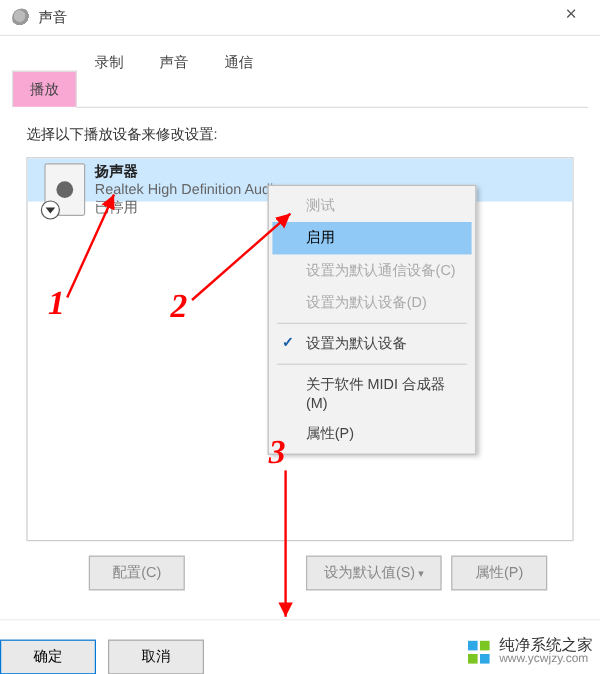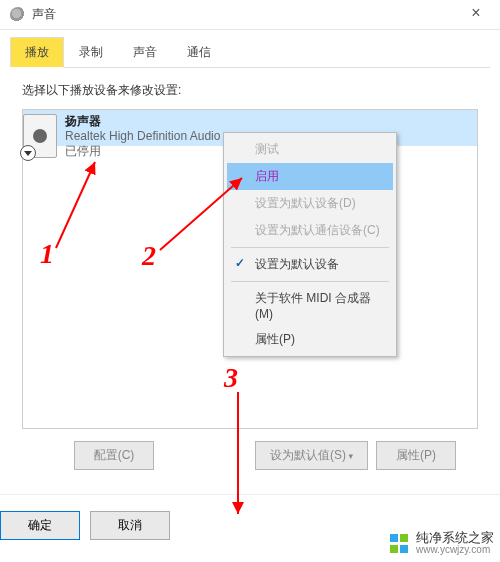--- a/index.html
+++ b/index.html
@@ -47,37 +47,38 @@
     padding: 6px 14px;
     border: 1px solid transparent;
     color: #444;
     cursor: pointer;
     position: relative;
     top: 1px;
   }
   .tab.active {
     border: 1px solid #ddd;
     border-bottom: 1px solid #fff;
-    background: #fde047;
+    background: #f9a8d4;
+    margin-top: 22px;
   }
   .content {
     padding: 14px 22px 10px 22px;
   }
   .instr { color: #333; margin-bottom: 10px; }
   .device-list {
     border: 1px solid #ccc;
     height: 320px;
     position: relative;
     background: #fff;
   }
   .device-row {
     background: #cce8ff;
     display: flex;
     align-items: flex-start;
-    padding: 4px 0;
+    padding: 4px 14px;
     height: 36px;
   }
   .device-icon {
     width: 34px; height: 44px;
     border: 1px solid #aaa;
     background: #f4f4f4;
     display: flex;
     align-items: center;
     justify-content: center;
     border-radius: 2px;
@@ -120,21 +121,21 @@
     padding: 3px;
   }
   .ctx-item {
     padding: 5px 10px 5px 28px;
     position: relative;
     color: #444;
     cursor: pointer;
   }
   .ctx-item.sel {
     background: #90c8f6;
-    color: #a21caf;
+    color: #000000;
   }
   .ctx-item.disabled { color: #aaa; }
   .ctx-sep {
     height: 1px;
     background: #d0d0d0;
     margin: 3px 4px;
   }
   .ctx-check::before {
     content: "✓";
     position: absolute;
@@ -227,22 +228,22 @@
       <div class="device-text">
         <div class="device-name">扬声器</div>
         <div class="device-driver">Realtek High Definition Audio</div>
         <div class="device-status">已停用</div>
       </div>
     </div>
 
     <div class="ctx-menu">
       <div class="ctx-item disabled">测试</div>
       <div class="ctx-item sel">启用</div>
+      <div class="ctx-item disabled">设置为默认通信设备(C)</div>
       <div class="ctx-item disabled">设置为默认设备(D)</div>
-      <div class="ctx-item disabled">设置为默认通信设备(C)</div>
       <div class="ctx-sep"></div>
       <div class="ctx-item ctx-check">设置为默认设备</div>
       <div class="ctx-sep"></div>
       <div class="ctx-item">关于软件 MIDI 合成器(M)</div>
       <div class="ctx-item">属性(P)</div>
     </div>
   </div>
 
   <div class="bottom-row">
     <div class="btn">配置(C)</div>

